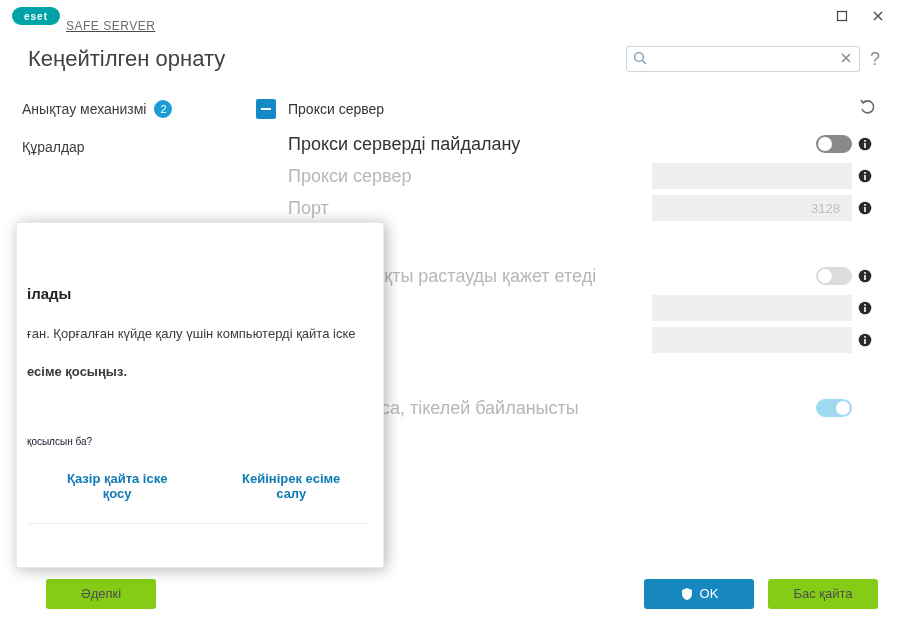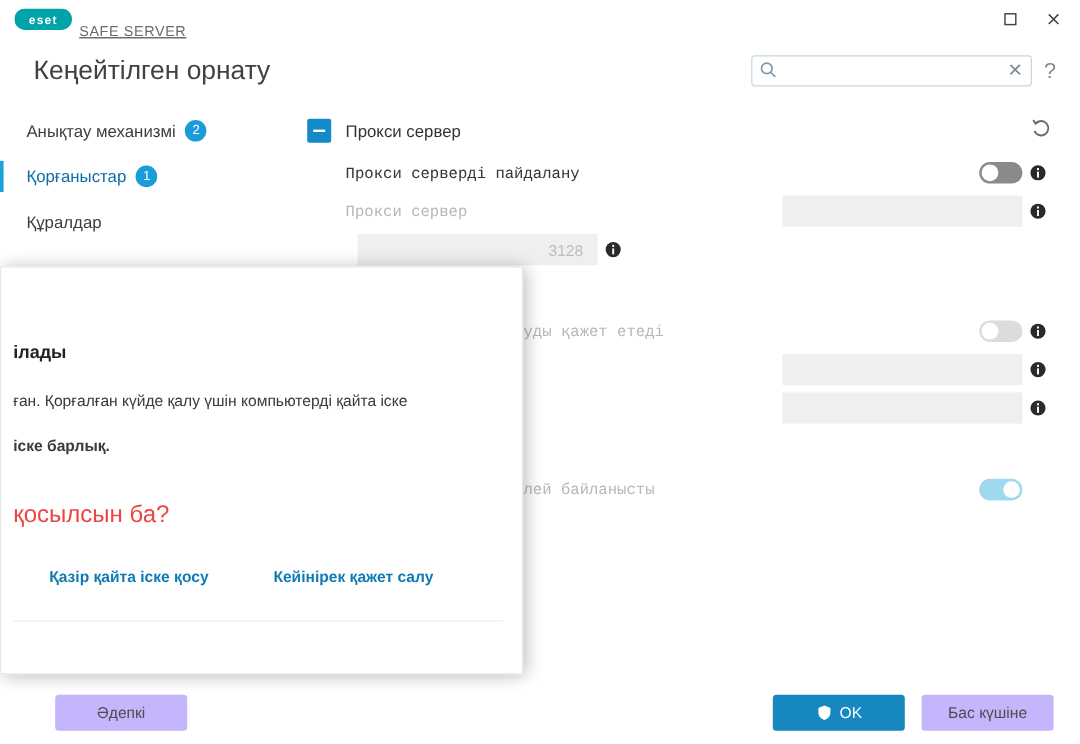--- a/index.html
+++ b/index.html
@@ -33,21 +33,21 @@
 
     .main { flex:1; padding: 4px 22px 0 8px; overflow:auto; background:#fff; }
     .section { }
     .sechead { display:flex; align-items:center; gap:12px; height:38px; }
     .collapsebox { width:20px; height:20px; background:#138bc9; display:flex; align-items:center; justify-content:center; border-radius:2px; }
     .collapsebox span { display:block; width:10px; height:2px; background:#fff; }
     .sectitle { font-size:14px; color:#333; flex:1; }
     .undo { color:#6b6b6b; }
 
     .row { display:flex; align-items:center; min-height:32px; padding-left:32px; }
-    .row .lbl { flex:1; font-size:13px; color:#333;font-family:Liberation Mono, monospace; }
+    .row .lbl { flex:1; font-size:18px; color:#333; }
     .row .lbl.dis { color:#b7b7b7; }
     .row .ctl { width:210px; display:flex; justify-content:flex-end; align-items:center; }
     .row .info { width:26px; display:flex; justify-content:center; color:#2a2a2a; }
     .info svg { display:block; }
 
     .txtin { width:200px; height:26px; border:none; background:#efefef; border-radius:0; padding:0 12px; font-size:13px; color:#777; text-align:right; }
     .txtin:disabled { color:#bdbdbd; }
     .txtin.left { text-align:left; }
 
     
@@ -55,34 +55,34 @@
     .toggle .knob { position:absolute; width:14px; height:14px; border-radius:50%; background:#fff; top:2px; left:2px; transition:left .15s; }
     .toggle.off { background:#8a8a8a; }
     .toggle.off .knob { left:2px; }
     .toggle.on { background:#2fb3e3; }
     .toggle.on .knob { left:20px; }
     .toggle.dis { background:#dcdcdc; cursor:default; }
     .toggle.dis.on { background:#9fd9ef; }
 
     .btn { display:inline-flex; align-items:center; justify-content:center; height:30px; padding:0 16px; border-radius:3px; font-size:13px; cursor:pointer; border:none; }
     .btn.primary { background:#1688bf; color:#fff; }
-    .btn.secondary { background:#c4b5fd; color:#4e4e4e; }
+    .btn.secondary { background:#84cc16; color:#4e4e4e; }
     .btn.link { background:transparent; color:#0f7bb5; font-weight:600; }
 
     .bottombar { position:absolute; bottom:0; left:0; right:0; height:54px; border-top:1px solid #fff; display:flex; align-items:center; padding:0 22px 0 46px; background:#fff; }
     .bottombar .spacer { flex:1; }
     .bottombar .btn { min-width:110px; }
     .bottombar .btn + .btn { margin-left:14px; }
 
     
-    .modal { position:absolute; left:0; top:222px; width:436px; background:#fff; box-shadow: 4px 0 14px rgba(0,0,0,0.18), 0 4px 14px rgba(0,0,0,0.12); padding: 18px 16px 16px 10px; border:1px solid #e7e7e7; }
+    .modal { position:absolute; left:16px; top:222px; width:368px; background:#fff; box-shadow: 4px 0 14px rgba(0,0,0,0.18), 0 4px 14px rgba(0,0,0,0.12); padding: 18px 16px 16px 10px; border:1px solid #e7e7e7; }
     .modal .mtitle { font-size:15px; font-weight:700; color:#222; margin: 44px 0 22px 0; }
     .modal .mline { font-size:13px; color:#3a3a3a; line-height:1.55; }
     .modal .mbold { font-weight:700; }
-    .modal .mprompt { margin-top:36px; font-size:20px; color:#ef4444; }
+    .modal .mprompt { margin-top:54px; font-size:10px; color:#0f172a; }
     .modal .mactions { margin-top:24px; display:flex; gap:22px; padding-left:14px;align-items:flex-end; }
     .modal .mfoot { height:28px; margin-top:22px; border-top:1px solid #eee; }
 
     .app { position:relative; width:900px; height:620px; }
   </style>
 </head>
 <body>
 
 <div class="app">
 
@@ -131,24 +131,20 @@
     </div>
   </div>
 
   <div class="body">
 
     <div class="sidebar">
       <div class="sbitem">
         <span>Анықтау механизмі</span>
         <span class="badge">2</span>
       </div>
-      <div class="sbitem active">
-        <span>Қорғаныстар</span>
-        <span class="badge">1</span>
-      </div>
       <div class="sbitem">
         <span>Құралдар</span>
       </div>
     </div>
 
     <div class="main">
       <div class="section">
         <div class="sechead">
           <div class="collapsebox">
               <span></span>
@@ -186,20 +182,21 @@
           <div class="info">
               <svg width="16" height="16" viewBox="0 0 16 16">
                 <circle cx="8" cy="8" r="6.3" fill="#2a2a2a"></circle>
                 <rect x="7.2" y="7" width="1.6" height="5" fill="#fff"></rect>
                 <rect x="7.2" y="4" width="1.6" height="1.8" fill="#fff"></rect>
               </svg>
             </div>
         </div>
 
         <div class="row">
+          <div class="lbl dis">Порт</div>
           <div class="ctl">
               <input class="txtin" disabled="" value="3128" style="">
             </div>
           <div class="info">
               <svg width="16" height="16" viewBox="0 0 16 16">
                 <circle cx="8" cy="8" r="6.3" fill="#2a2a2a"></circle>
                 <rect x="7.2" y="7" width="1.6" height="5" fill="#fff"></rect>
                 <rect x="7.2" y="4" width="1.6" height="1.8" fill="#fff"></rect>
               </svg>
             </div>
@@ -272,29 +269,29 @@
     <button class="btn secondary">Әдепкі</button>
     <div class="spacer"></div>
     <button class="btn primary">
       <span style="display:inline-flex;margin-right:6px;">
         <svg width="14" height="14" viewBox="0 0 14 14">
             <path d="M7 1 L12 3 V7 C12 10 9.5 12.5 7 13 C4.5 12.5 2 10 2 7 V3 Z" fill="#fff"></path>
           </svg>
       </span>
       <span>OK</span>
     </button>
-    <button class="btn secondary">Бас күшіне</button>
+    <button class="btn secondary">Бас қайта</button>
   </div>
 
   <div class="modal">
     <div class="mtitle">ілады</div>
     <div class="mline">ған. Қорғалған күйде қалу үшін компьютерді қайта іске</div>
     <div style="height:18px"></div>
-    <div class="mline mbold">іске барлық.</div>
+    <div class="mline mbold">есіме қосыңыз.</div>
     <div class="mprompt">қосылсын ба?</div>
     <div class="mactions">
       <button class="btn link">Қазір қайта іске қосу</button>
-      <button class="btn link">Кейінірек қажет салу</button>
+      <button class="btn link">Кейінірек есіме салу</button>
     </div>
     <div class="mfoot"></div>
   </div>
 
 </div>
 
 </body></html>

